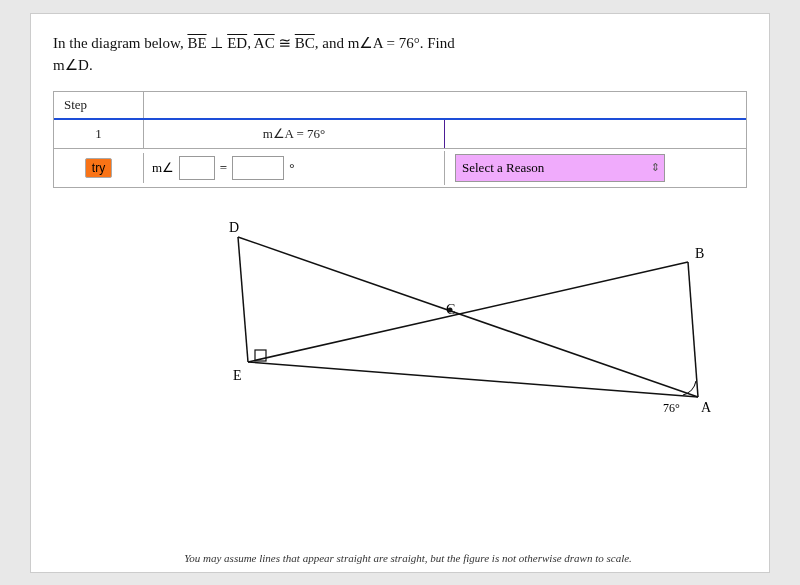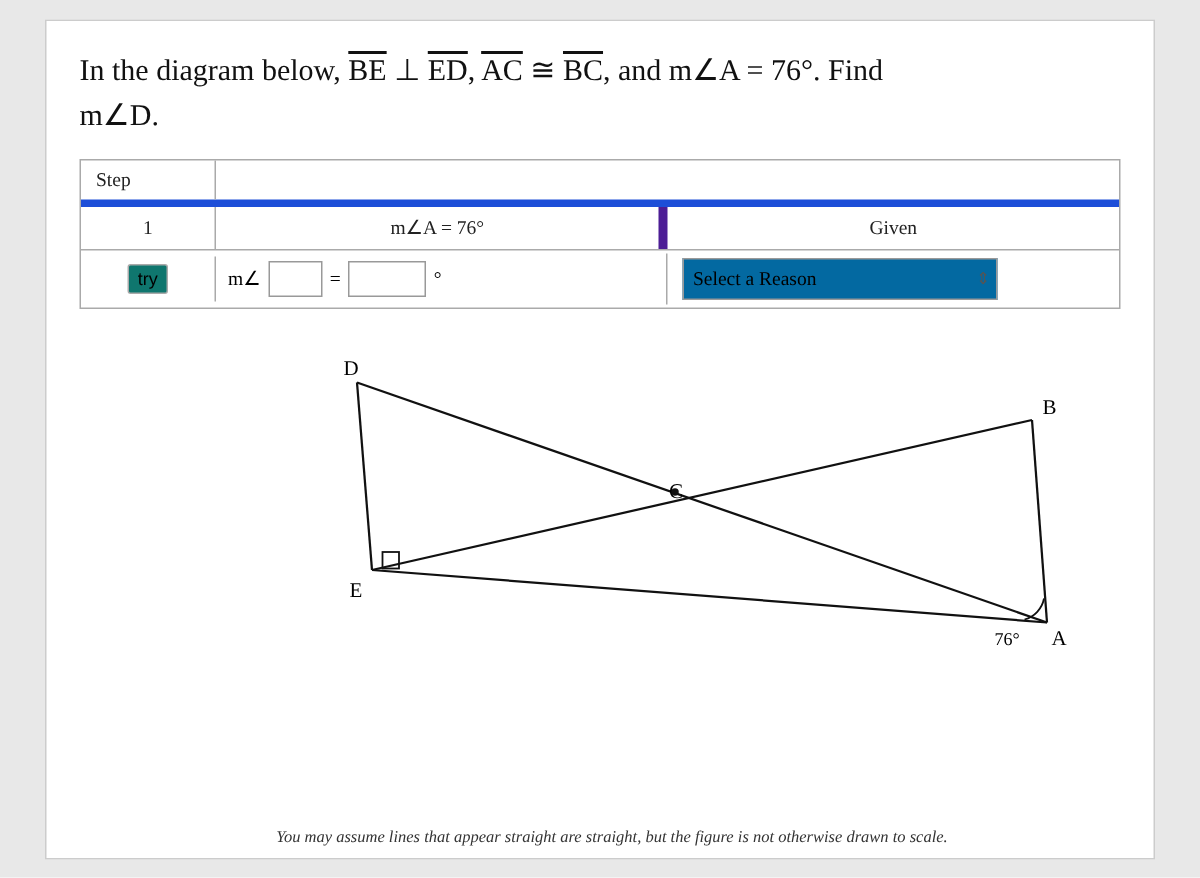--- a/index.html
+++ b/index.html
@@ -15,33 +15,33 @@
     .page {
       width: 740px;
       height: 560px;
       background: #ffffff;
       border: 1px solid #ccc;
       padding: 18px 22px 12px 22px;
       position: relative;
       overflow: hidden;
     }
     .problem-statement {
-      font-size: 20px;
+      font-size: 15px;
       line-height: 1.5;
       margin-bottom: 14px;
       color: #111;
     }
     .table-area {
       border: 1px solid #aaa;
       margin-bottom: 14px;
     }
     .table-header-row {
       display: grid;
       grid-template-columns: 90px 1fr 1fr;
-      border-bottom: 5px solid #1d4ed8;
+      border-bottom: 2px solid #1d4ed8;
       gap: 20px;
     }
     .table-header-cell {
       padding: 5px 10px;
       font-size: 13px;
       color: #222;
       text-align: center;
     }
     .table-header-cell:first-child {
       border-right: 1px solid #aaa;
@@ -61,21 +61,21 @@
       padding: 6px 10px;
       font-size: 13px;
       color: #222;
       text-align: center;
     }
     .table-data-cell:first-child {
       border-right: 1px solid #aaa;
       text-align: center;
     }
     .table-data-cell:nth-child(2) {
-      border-right: 6px solid #4c1d95;
+      border-right: 1px solid #4c1d95;
       text-align: center;
     }
     .table-input-row {
       display: grid;
       grid-template-columns: 90px 1fr 1fr;
       align-items: center;
       min-height: 38px;
     }
     .table-input-cell {
       padding: 5px 8px;
@@ -85,21 +85,21 @@
       gap: 5px;
     }
     .table-input-cell:first-child {
       border-right: 1px solid #aaa;
       justify-content: center;
     }
     .table-input-cell:nth-child(2) {
       border-right: 1px solid #aaa;
     }
     .try-btn {
-      background: #0f766e;
+      background: #f97316;
       border: 1px solid #aaa;
       padding: 2px 6px;
       font-size: 12px;
       cursor: pointer;
       font-family: Arial, sans-serif;
       border-radius: 2px;
     }
     .angle-input {
       border: 1px solid #999;
       width: 52px;
@@ -116,21 +116,21 @@
       font-size: 13px;
     }
     .reason-cell {
       display: flex;
       align-items: center;
       gap: 6px;
       padding: 5px 10px;
     }
     .reason-select {
       border: 1px solid #999;
-      background: #0369a1;
+      background: #f0abfc;
       font-size: 13px;
       padding: 3px 6px;
       height: 28px;
       min-width: 200px;
       font-family: Georgia, serif;
       cursor: pointer;
       outline: none;
       -webkit-appearance: none;
       appearance: none;
       position: relative;
@@ -184,21 +184,20 @@
 
   <div class="table-area">
 
     <div class="table-header-row">
       <div class="table-header-cell">Step</div>
     </div>
 
     <div class="table-data-row">
       <div class="table-data-cell">1</div>
       <div class="table-data-cell">m∠A = 76°</div>
-      <div class="table-data-cell">Given</div>
     </div>
 
     <div class="table-input-row">
       <div class="table-input-cell">
         <button class="try-btn">try</button>
       </div>
       <div class="table-input-cell">
         <span>m∠</span>
         <input class="angle-input narrow" type="text" value="" style="">
         <span>=</span>

